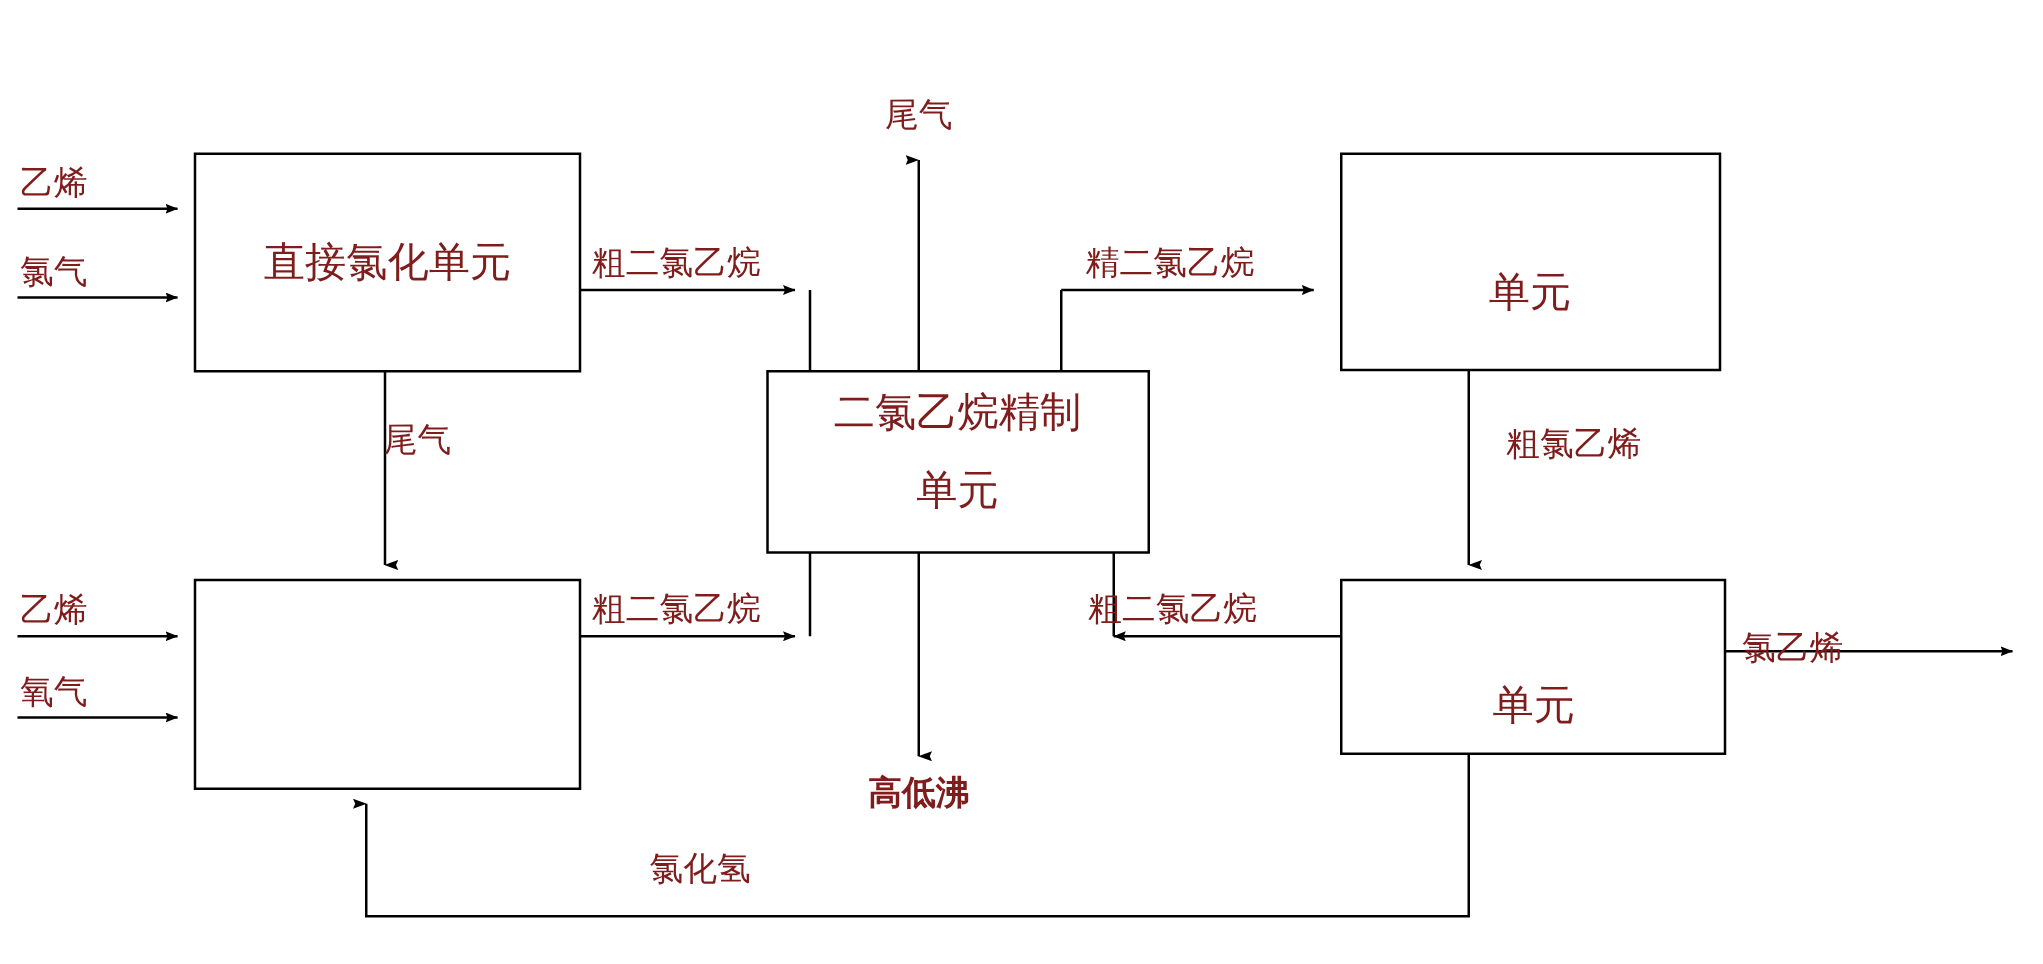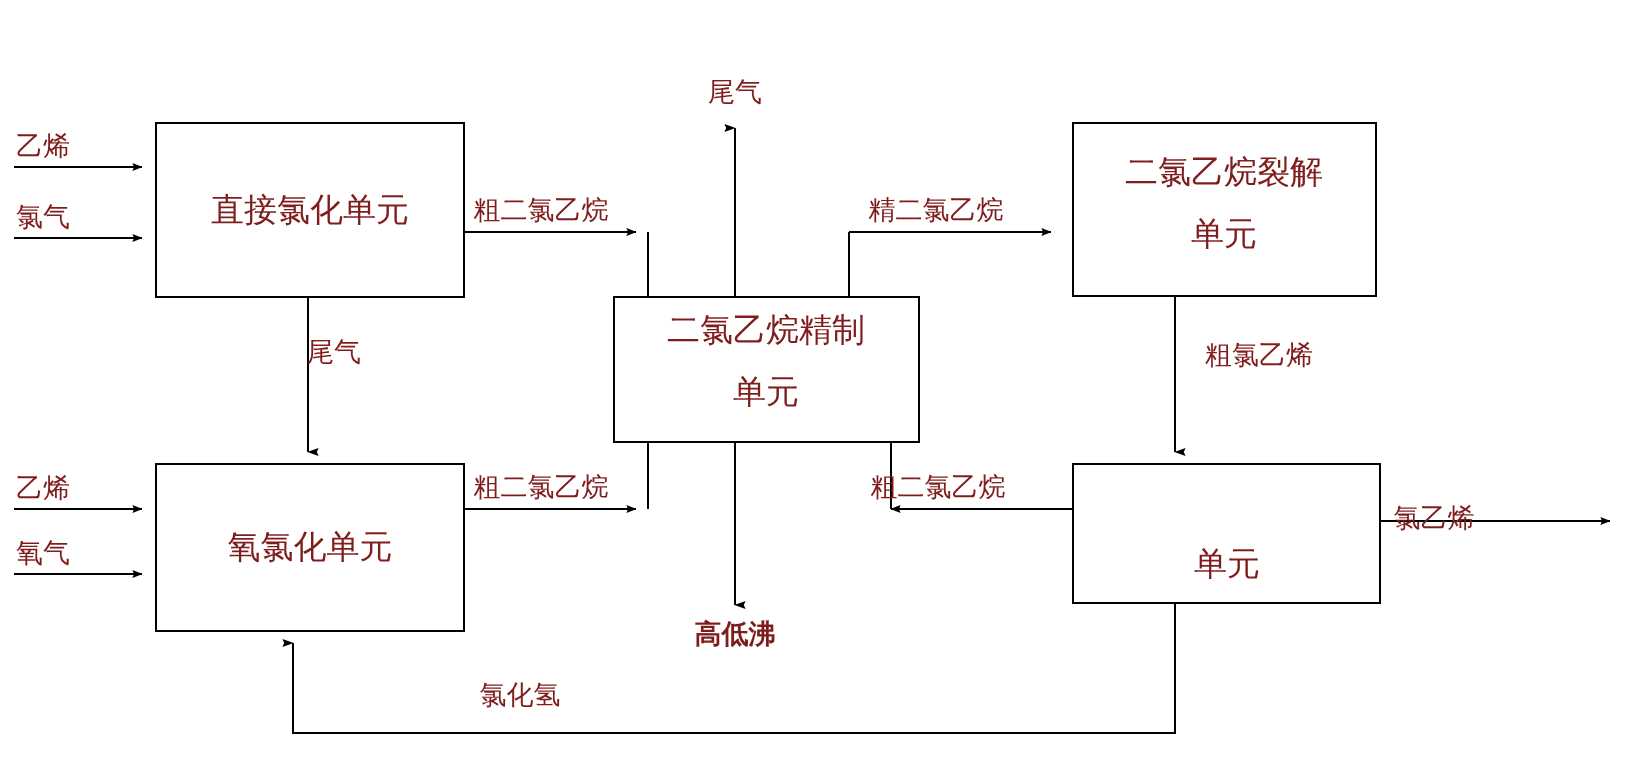--- a/index.html
+++ b/index.html
@@ -65,26 +65,24 @@
     <path class="flowline" d="M1073,509 L891,509" marker-end="url(#ar-l)"></path>
     <path class="flowline" d="M891,509 L891,442"></path>
 
     <path class="flowline" d="M1380,521 L1610,521" marker-end="url(#ar-r)"></path>
 
     <path class="flowline" d="M1175,603 L1175,733 L293,733 L293,643" marker-end="url(#ar-v)"></path>
   </svg>
 
   <div class="lbl unit-label ctr" style="left:310px;top:190px;">直接氯化单元</div>
 
-  <div class="lbl unit-label ctr" style="left:310px;top:527px;">氧氯化单元</div>
 
   <div class="lbl unit-label ctr" style="left:766px;top:310px;">二氯乙烷精制</div>
   <div class="lbl unit-label ctr" style="left:766px;top:372px;">单元</div>
 
-  <div class="lbl unit-label ctr" style="left:1224px;top:152px;">二氯乙烷裂解</div>
   <div class="lbl unit-label ctr" style="left:1224px;top:214px;">单元</div>
 
   <div class="lbl unit-label ctr" style="left:1227px;top:544px;">单元</div>
 
   <div class="lbl stream-label" style="left:16px;top:128px;">乙烯</div>
   <div class="lbl stream-label" style="left:16px;top:199px;">氯气</div>
 
   <div class="lbl stream-label" style="left:16px;top:470px;">乙烯</div>
   <div class="lbl stream-label" style="left:16px;top:535px;">氧气</div>
 
@@ -99,15 +97,15 @@
   <div class="lbl stream-label ctr" style="left:735px;top:616px;font-weight:bold;">高低沸</div>
 
   <div class="lbl stream-label ctr" style="left:936px;top:192px;">精二氯乙烷</div>
 
   <div class="lbl stream-label ctr" style="left:1259px;top:337px;">粗氯乙烯</div>
 
   <div class="lbl stream-label ctr" style="left:938px;top:469px;">粗二氯乙烷</div>
 
   <div class="lbl stream-label ctr" style="left:1434px;top:476px;margin-top:24px;">氯乙烯</div>
 
-  <div class="lbl stream-label ctr" style="left:520px;top:677px;">氯化氢</div>
+  <div class="lbl stream-label ctr" style="left:560px;top:677px;">氯化氢</div>
 
 </div>
 
 </body></html>

